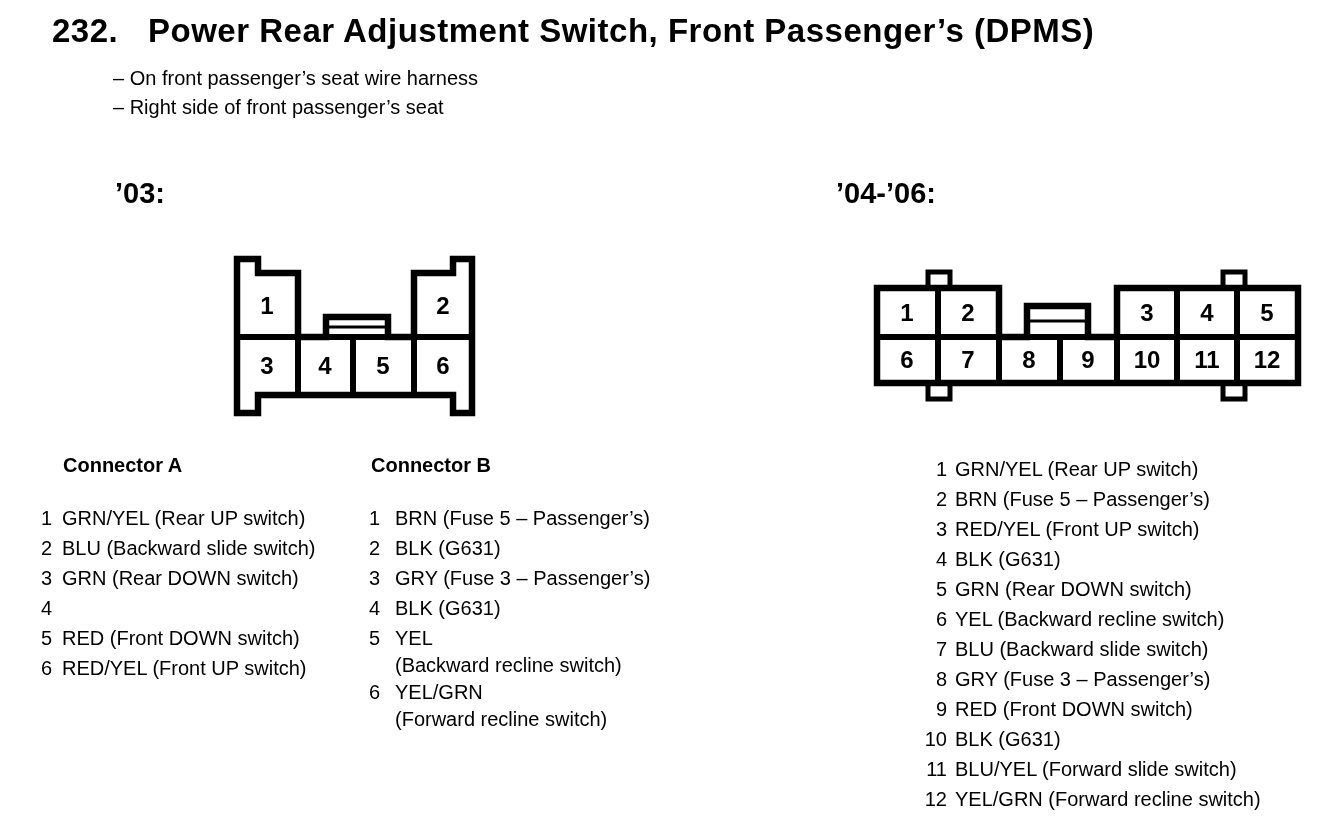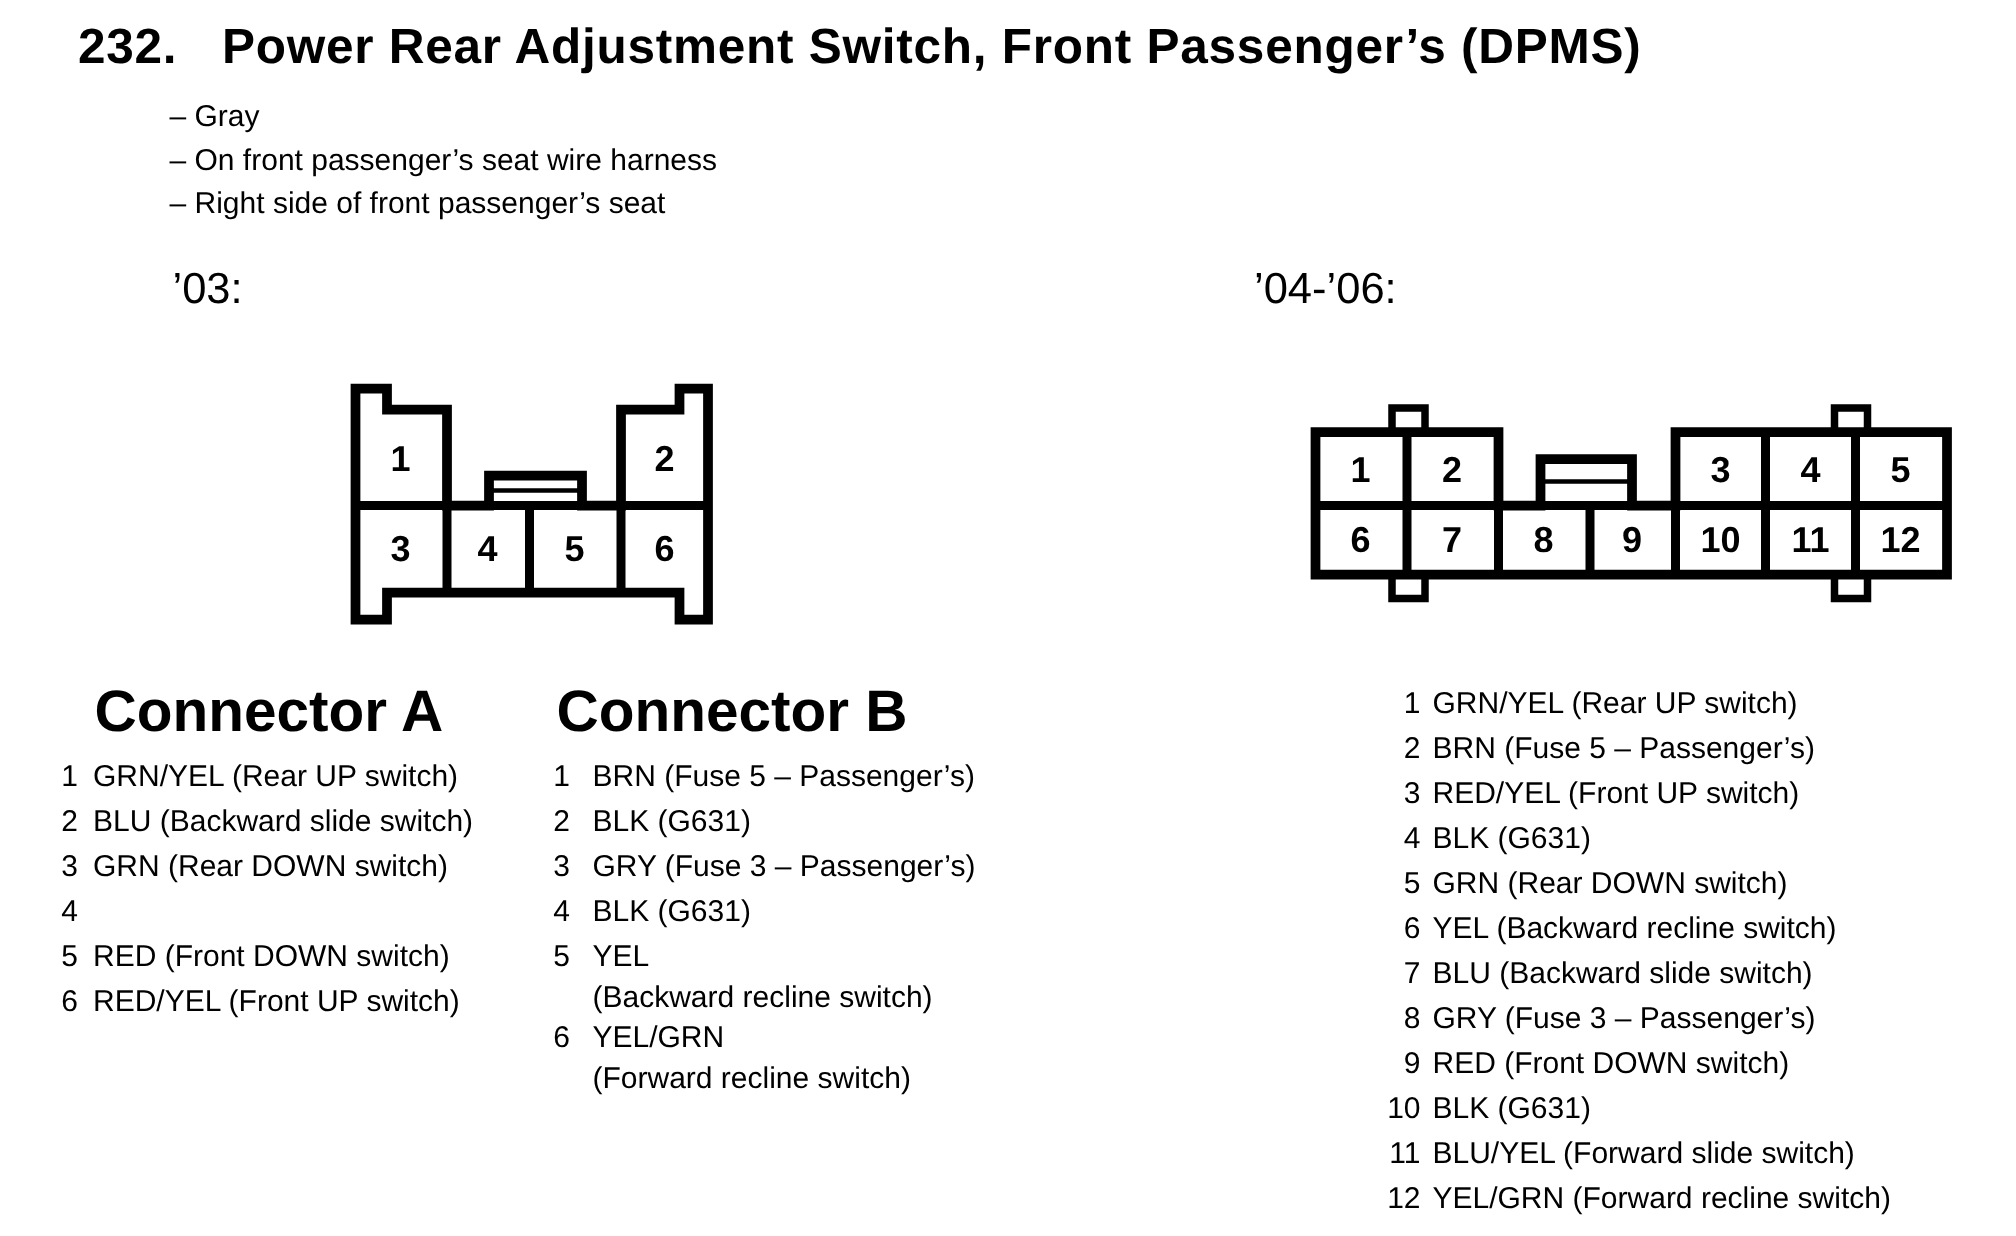--- a/index.html
+++ b/index.html
@@ -12,26 +12,26 @@
 
   
   #title{left:20px;top:14px;display:flex;gap:0;font-weight:bold;font-size:33px;
          line-height:1;letter-spacing:0.5px;white-space:nowrap;}
   #title .num{width:96px;flex:none;margin-left:32px;}
 
   
   #notes{left:113px;top:64px;font-size:20px;line-height:29px;white-space:nowrap;}
 
   
-  .year-label{font-size:29px;font-weight:normal;line-height:1;white-space:nowrap;}
+  .year-label{font-size:29px;font-weight:bold;line-height:1;white-space:nowrap;}
   #label03{left:115px;top:179px;}
   #label0406{left:836px;top:179px;}
 
   
-  .conn-heading{font-size:39px;font-weight:bold;line-height:1;white-space:nowrap;}
+  .conn-heading{font-size:20px;font-weight:bold;line-height:1;white-space:nowrap;}
   #headingA{left:63px;top:455px;}
   #headingB{left:371px;top:455px;}
 
   
   .pinlist{font-size:20px;}
   .pin-row{display:flex;line-height:30px;white-space:nowrap;}
   .pin-num{flex:none;text-align:right;}
   .pin-desc .line2{line-height:24px;}
   #listA{left:40px;top:503px;}
   #listB{left:368px;top:503px;}
@@ -51,21 +51,20 @@
 </style>
 </head>
 <body>
 
 <div class="abs" id="title">
   <span class="num">232.</span>
   <span>Power Rear Adjustment Switch, Front Passenger’s (DPMS)</span>
 </div>
 
 <div class="abs" id="notes">
-  <div>– Gray</div>
   <div>– On front passenger’s seat wire harness</div>
   <div>– Right side of front passenger’s seat</div>
 </div>
 
 <div class="abs year-label" id="label03">’03:</div>
 <div class="abs year-label" id="label0406">’04-’06:</div>
 
 <svg class="abs" id="diagram03" style="left:228px;top:250px;" width="252" height="172" viewBox="228 250 252 172">
   <path class="outline" d="M237,259 H258 V273 H298 V337 H326 V317 H388 V337 H414 V273 H453 V259 H472 V413 H453 V395 H258 V413 H237 Z"></path>
   <path class="inner-line" d="M237,337 H472 M298,337 V395 M353,337 V395 M414,337 V395"></path>

